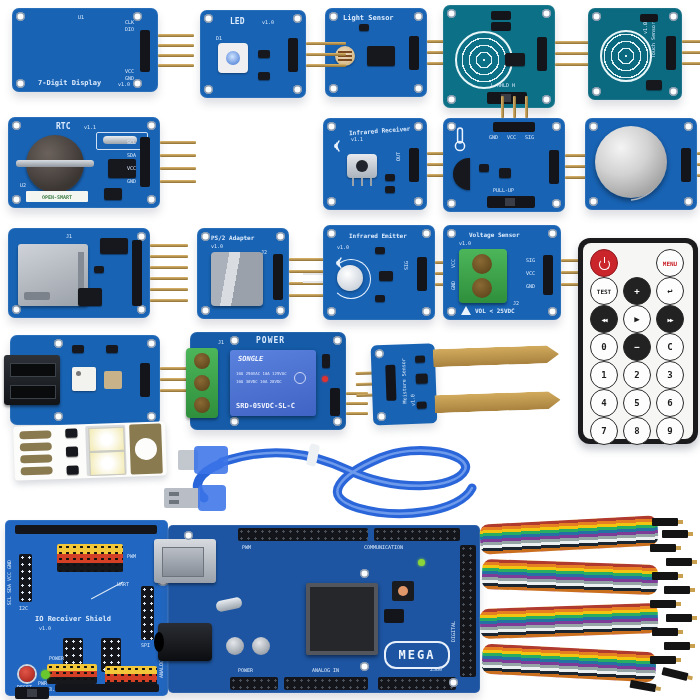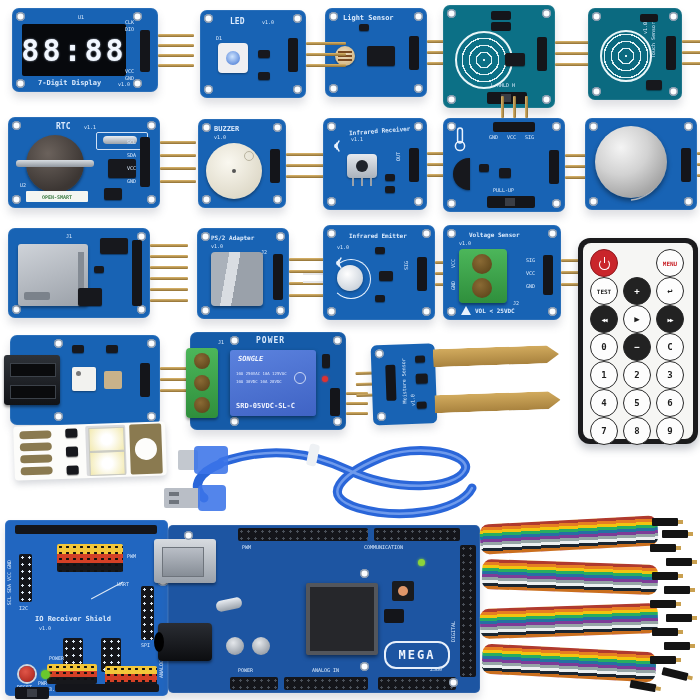--- a/index.html
+++ b/index.html
@@ -49,23 +49,20 @@
 
 <div class="stage">
 
   <div class="m" style="left:12px;top:8px;width:146px;height:84px;">
     <div class="pcb"></div>
     <div class="hole" style="left:4px;top:4px"></div>
     <div class="hole" style="right:16px;top:4px"></div>
     <div class="hole" style="left:4px;bottom:4px"></div>
     <div class="hole" style="right:16px;bottom:4px"></div>
     <div class="t t5" style="left:66px;top:7px">U1</div>
-    <div style="position:absolute;left:10px;top:16px;width:104px;height:52px;background:#07090d;border-radius:2px;display:flex;align-items:center;justify-content:center;">
-      <span class="seg" style="font-size:30px;">88:88</span>
-    </div>
     <div class="t t5" style="right:24px;top:12px;text-align:right">CLK</div>
     <div class="t t5" style="right:24px;top:19px;text-align:right">DIO</div>
     <div class="t t5" style="right:24px;bottom:18px">VCC</div>
     <div class="t t5" style="right:24px;bottom:11px">GND</div>
     <div class="t t7" style="left:26px;bottom:5px">7-Digit Display</div>
     <div class="t t5" style="right:28px;bottom:5px">v1.0</div>
     <div class="hdr" style="right:8px;top:22px;width:10px;height:42px;"></div>
     <div class="pins" style="left:146px;top:26px;gap:7px;">
       <div class="pin" style="width:36px"></div>
         <div class="pin" style="width:36px"></div>
@@ -184,39 +181,20 @@
     <div class="t t5" style="right:24px;top:62px">GND</div>
     <div class="hdr" style="right:10px;top:20px;width:10px;height:50px;"></div>
     <div class="pins" style="left:152px;top:24px;gap:10px;">
       <div class="pin" style="width:36px"></div>
         <div class="pin" style="width:36px"></div>
       <div class="pin" style="width:36px"></div>
         <div class="pin" style="width:36px"></div>
     </div>
   </div>
 
-  <div class="m" style="left:198px;top:119px;width:88px;height:89px;">
-    <div class="pcb"></div>
-    <div class="hole" style="left:4px;top:4px"></div>
-    <div class="hole" style="right:4px;top:4px"></div>
-    <div class="hole" style="left:4px;bottom:4px"></div>
-    <div class="hole" style="right:4px;bottom:4px"></div>
-    <div class="t t7" style="left:16px;top:7px">BUZZER</div>
-    <div class="t t5" style="left:16px;top:16px">v1.0</div>
-    <div style="position:absolute;left:8px;top:24px;width:56px;height:56px;border-radius:50%;background:radial-gradient(circle at 40% 35%,#faf8f0,#ded9c8 75%,#c9c3b0);box-shadow:0 2px 3px rgba(0,0,0,.35);">
-      <div style="position:absolute;left:26px;top:26px;width:4px;height:4px;border-radius:50%;background:#555;"></div>
-      <div style="position:absolute;right:8px;top:8px;width:8px;height:8px;border:1px solid #b9b3a0;border-radius:50%;"></div>
-    </div>
-    <div class="hdr" style="right:6px;top:30px;width:10px;height:34px;"></div>
-    <div class="pins" style="left:88px;top:34px;gap:8px;">
-      <div class="pin" style="width:40px"></div>
-        <div class="pin" style="width:40px"></div>
-        <div class="pin" style="width:40px"></div>
-    </div>
-  </div>
 
   <div class="m" style="left:323px;top:118px;width:104px;height:92px;">
     <div class="pcb"></div>
     <div class="hole" style="left:4px;top:4px"></div>
     <div class="hole" style="right:4px;top:4px"></div>
     <div class="hole" style="left:4px;bottom:4px"></div>
     <div class="hole" style="right:4px;bottom:4px"></div>
     <div class="t t6" style="left:26px;top:10px;transform:rotate(-4deg);font-weight:bold;">Infrared Receiver</div>
     <div class="t t5" style="left:28px;top:19px">v1.1</div>
     <svg width="16" height="16" style="position:absolute;left:6px;top:20px;" viewBox="0 0 16 16">

